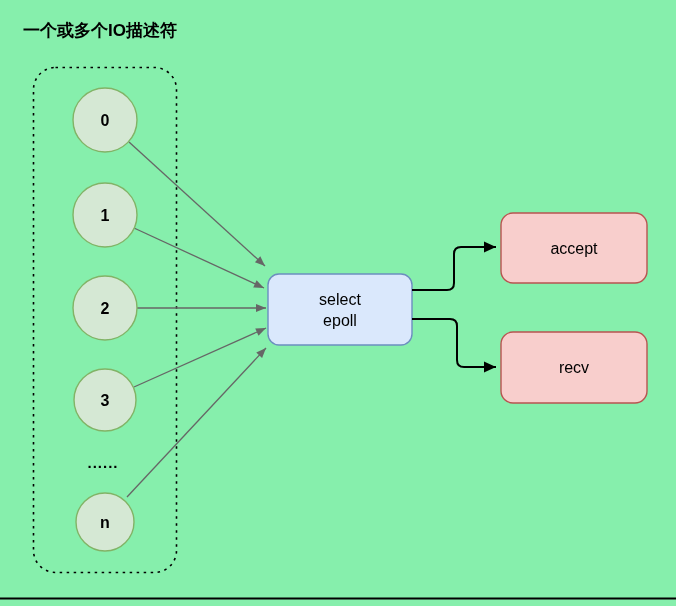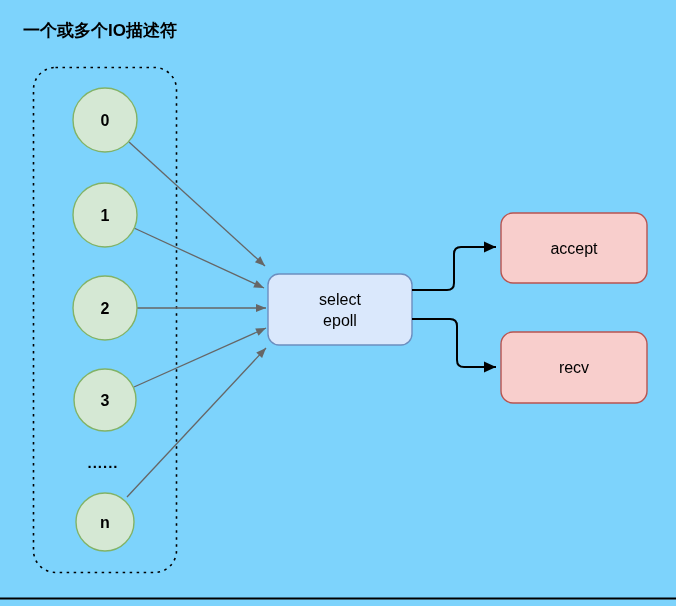--- a/index.html
+++ b/index.html
@@ -4,21 +4,21 @@
 <style>
   html, body {
     margin: 0;
     padding: 0;
     background: #ffffff;
   }
   .stage {
     position: relative;
     width: 676px;
     height: 606px;
-    background: #7dd3fc;
+    background: #86efac;
     overflow: hidden;
   }
   svg {
     display: block;
     font-family: "Liberation Sans", sans-serif;
   }
   .diagram-title-text {
     font-size: 17px;
     font-weight: 700;
     fill: #000000;

